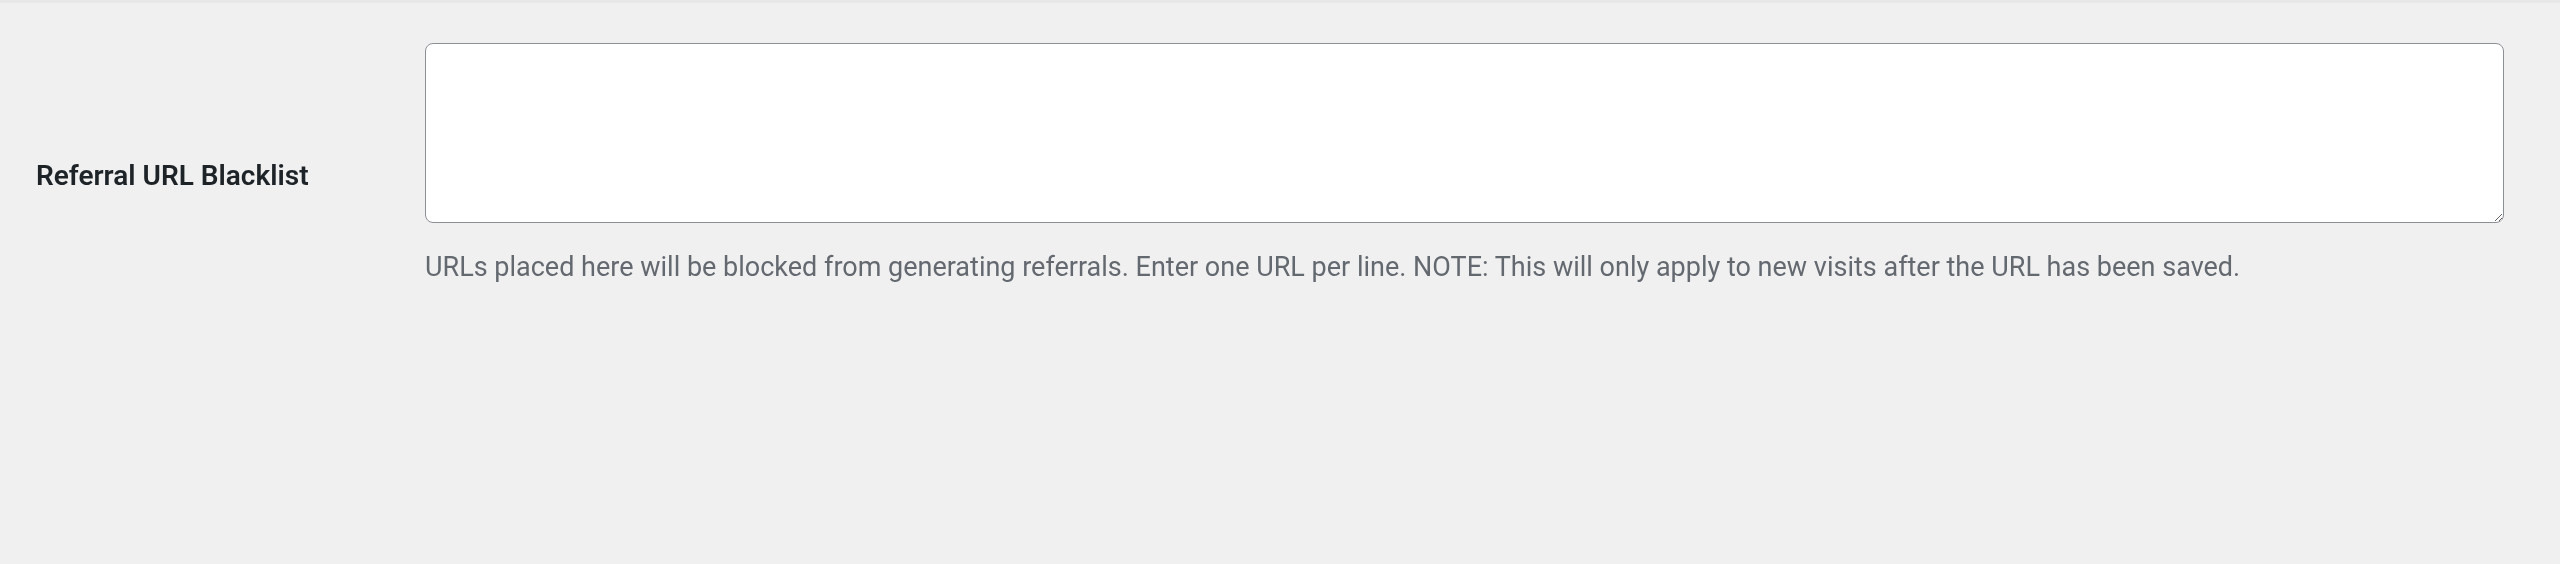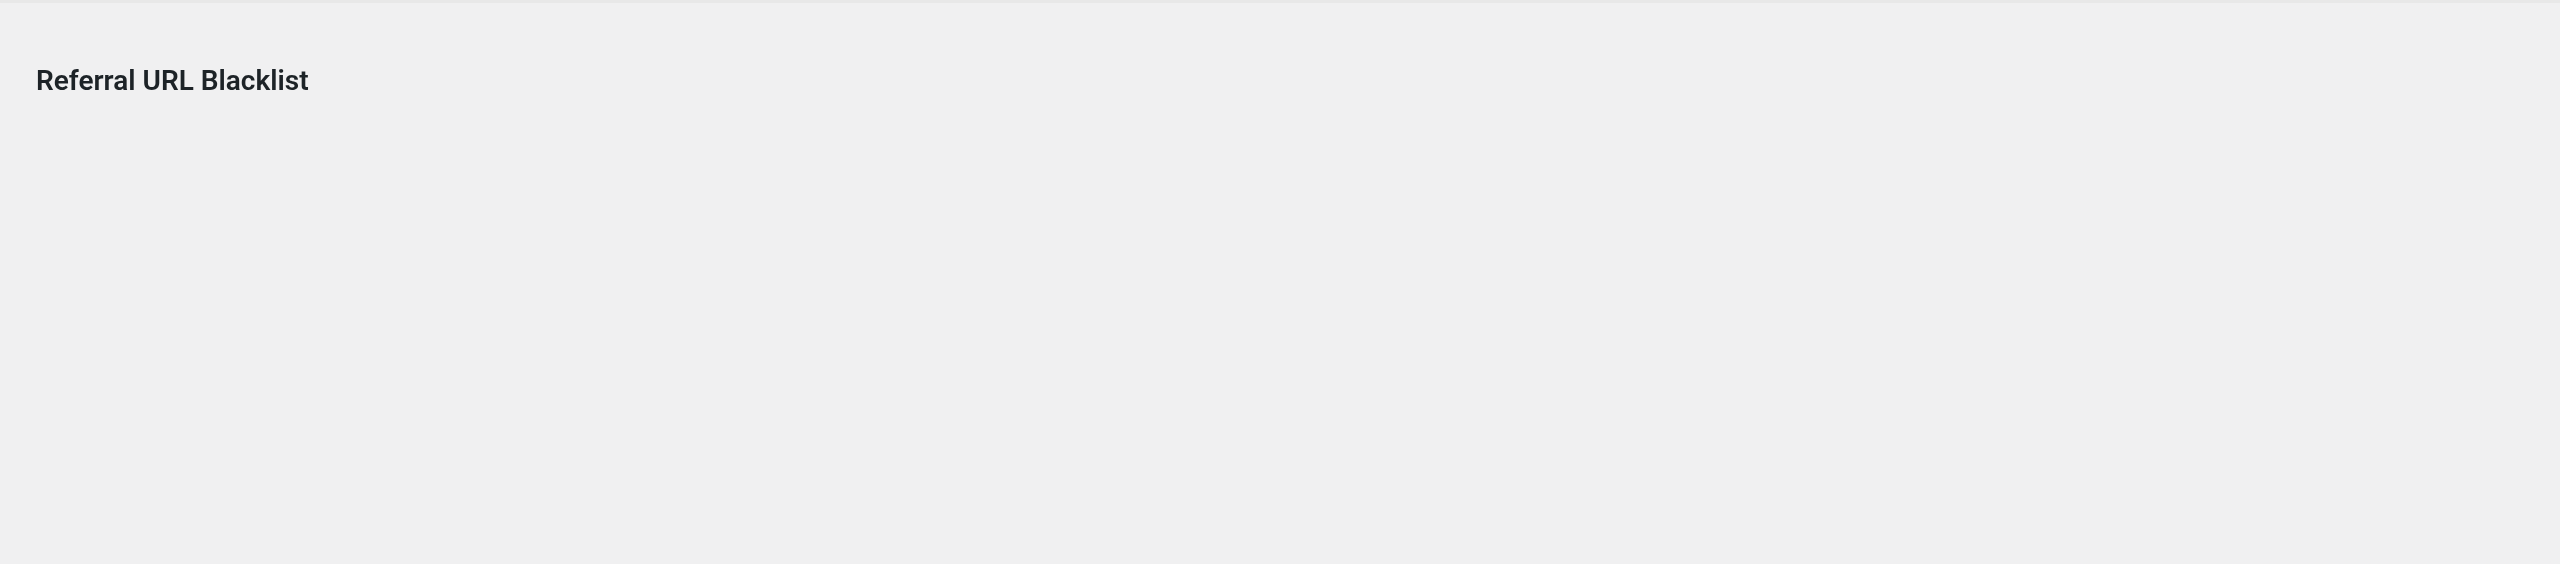--- a/index.html
+++ b/index.html
@@ -68,13 +68,17 @@
   </style>
 </head>
 <body>
 
 <div class="top-border"></div>
 
 <div class="form-row">
   <div class="label-column">
     <label class="field-label">Referral URL Blacklist</label>
   </div>
+  <div class="field-column">
+    <textarea class="textarea-input" style=""></textarea>
+    <p class="description">URLs placed here will be blocked from generating referrals. Enter one URL per line. NOTE: This will only apply to new visits after the URL has been saved.</p>
+  </div>
 </div>
 
 </body></html>

